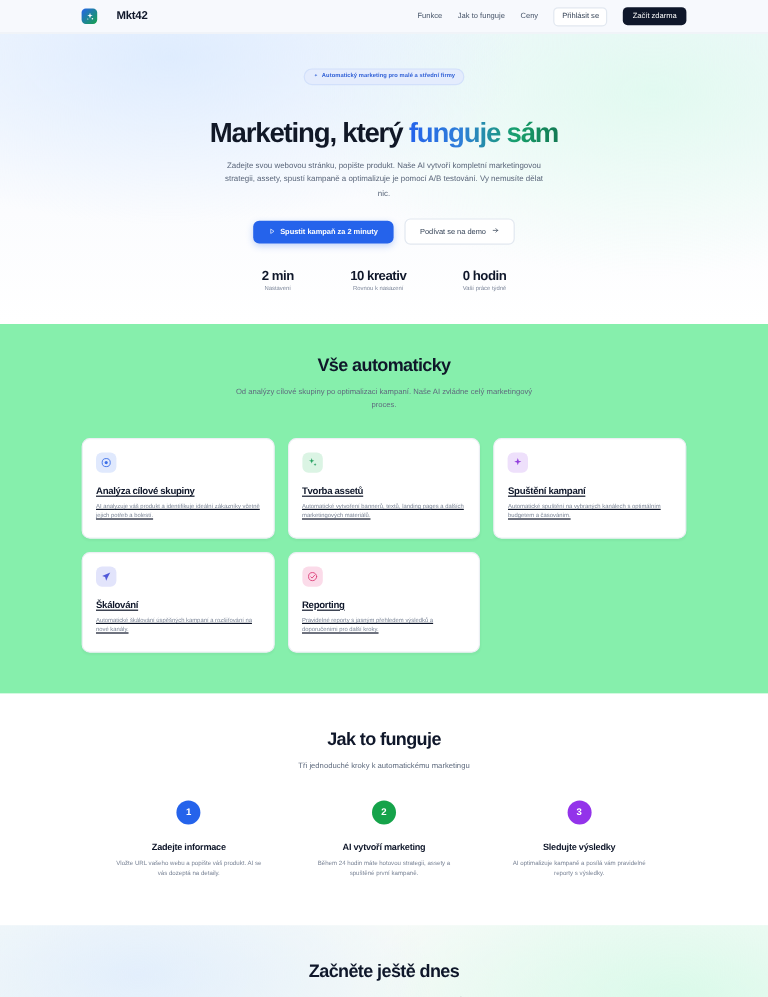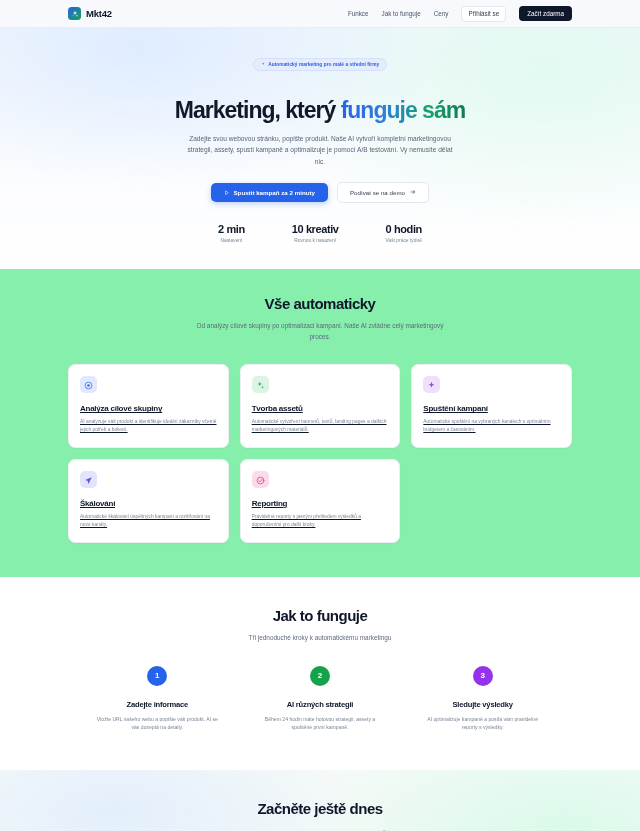--- a/index.html
+++ b/index.html
@@ -18,21 +18,21 @@
     height: 28px;
     display: flex;
     align-items: center;
     justify-content: space-between;
     padding: 0 68px;
     background: #f7f9fd;
     border-bottom: 1px solid rgba(226,232,240,.7);
     position: relative;
     z-index: 5;
   }
-  .brand { display: flex; align-items: center; gap: 5px; }
+  .brand { display: flex; align-items: center; gap: 16px; }
   .brand-mark {
     width: 13px; height: 13px; border-radius: 3.5px;
     background: linear-gradient(135deg,#2563eb 0%,#16a34a 100%);
     display: flex; align-items: center; justify-content: center;
     flex: none;
   }
   .brand-mark svg { display:block; }
   .brand-name { font-size: 9.5px; font-weight: 700; letter-spacing: -.2px; color:#0f172a; }
   .nav { display: flex; align-items: center; gap: 13px; }
   .nav-link { font-size: 6.3px; color:#475569; text-decoration:none; white-space:nowrap; }
@@ -304,21 +304,21 @@
     <h2 class="section-title">Jak to funguje</h2>
     <p class="section-sub">Tři jednoduché kroky k automatickému marketingu</p>
     <div class="steps">
       <div class="step">
         <div class="step-circle" style="background:#2563eb">1</div>
         <div class="step-title">Zadejte informace</div>
         <div class="step-desc">Vložte URL vašeho webu a popište váš produkt. AI se vás dozeptá na detaily.</div>
       </div>
       <div class="step">
         <div class="step-circle" style="background:#15a34a">2</div>
-        <div class="step-title">AI různých strategii</div>
+        <div class="step-title">AI vytvoří marketing</div>
         <div class="step-desc">Během 24 hodin máte hotovou strategii, assety a spuštěné první kampaně.</div>
       </div>
       <div class="step">
         <div class="step-circle" style="background:#9333ea">3</div>
         <div class="step-title">Sledujte výsledky</div>
         <div class="step-desc">AI optimalizuje kampaně a posílá vám pravidelné reporty s výsledky.</div>
       </div>
     </div>
   </section>
 

